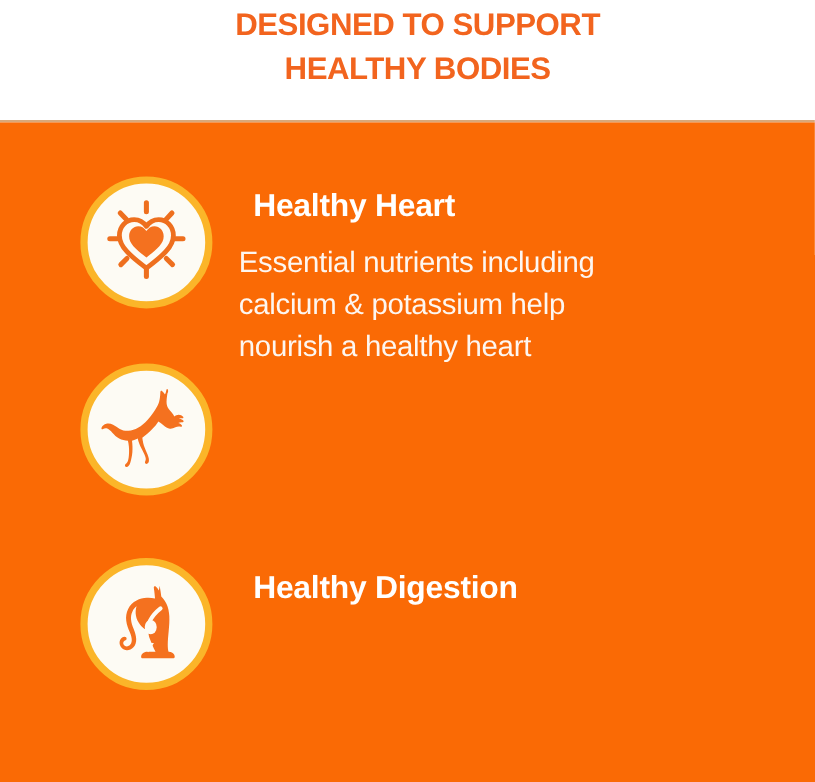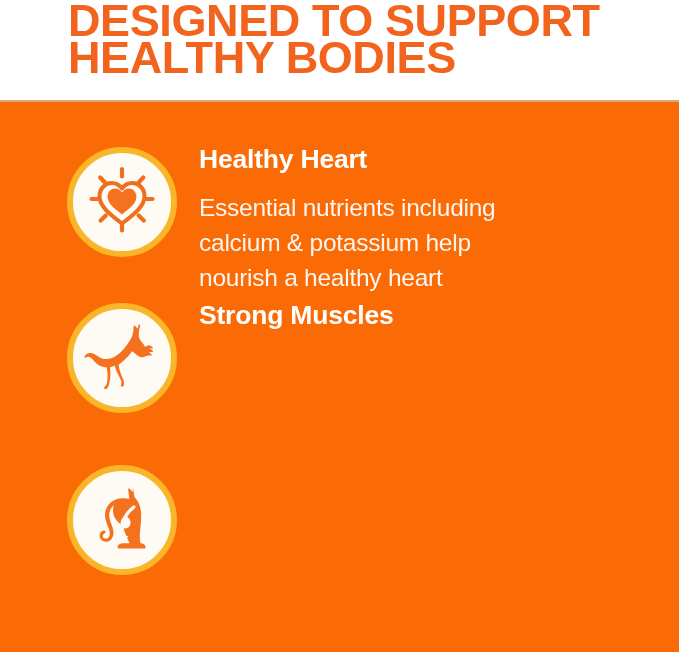--- a/index.html
+++ b/index.html
@@ -33,25 +33,26 @@
   }
 
   #page-title {
     position: absolute;
     left: 68px;
     top: 2px;
     width: 560px;
     margin: 0;
     font-family: "Liberation Sans", sans-serif;
     font-weight: bold;
-    font-size: 45px;
+    font-size: 26px;
     line-height: 37px;
     letter-spacing: -0.4px;
     color: #F2641E;
     white-space: pre-line;
+    text-align: center;
   }
 
   
   #band-divider {
     position: absolute;
     left: 0;
     top: 100px;
     width: 679px;
     height: 2px;
     background: #D9A87A;
@@ -97,21 +98,21 @@
   }
 
   .feature-text {
     position: absolute;
     left: 199px;
     top: -4px;
     width: 470px;
   }
 
   .feature-heading {
-    margin: 0;
+    margin: 12px;
     font-family: "Liberation Sans", sans-serif;
     font-weight: bold;
     font-size: 26.5px;
     line-height: 32px;
     letter-spacing: -0.2px;
     color: #FFFFFF;
   }
 
   .feature-desc {
     margin: 15px 0 0 0;
@@ -236,21 +237,20 @@
               C 49.2 10.6, 49.5 8.0, 49.6 5.0
               C 49.6 3.8, 50.4 3.3, 51.2 4.0
               C 52.1 4.8, 52.9 5.8, 53.5 6.8
               C 54.0 5.6, 54.4 4.4, 54.6 3.2
               C 54.8 2.0, 55.7 1.9, 56.0 3.0
               C 56.3 4.0, 56.0 5.0, 55.5 6.0 Z"></path>
           </svg>
         </span>
       </div>
       <div class="feature-text">
-        <div class="feature-heading">Strong Muscles</div>
       </div>
     </div>
 
     <div class="feature-row row-2">
       <div class="icon-badge">
         <span>
           <svg width="72" height="70" viewBox="0 0 72 70" aria-hidden="true">
 
             <path fill="#F4711F" d="
               M47.0 3.2
@@ -304,17 +304,18 @@
                        C 44.0 25.0, 41.0 28.4, 39.0 32.2
                        C 37.0 36.0, 36.0 40.0, 36.0 44.0
                        C 36.0 47.6, 36.6 50.8, 37.6 53.6"></path>
             </g>
             <path fill="#FDFBF4" d="M37.4 58.6 L33.0 50.6 L42.3 50.9 Z"></path>
             <ellipse cx="39.6" cy="37.6" rx="5.0" ry="5.9" fill="#FDFBF4"></ellipse>
           </svg>
         </span>
       </div>
       <div class="feature-text">
+        <div class="feature-heading">Healthy Digestion</div>
       </div>
     </div>
 
   </div>
 </div>
 
 </body></html>

